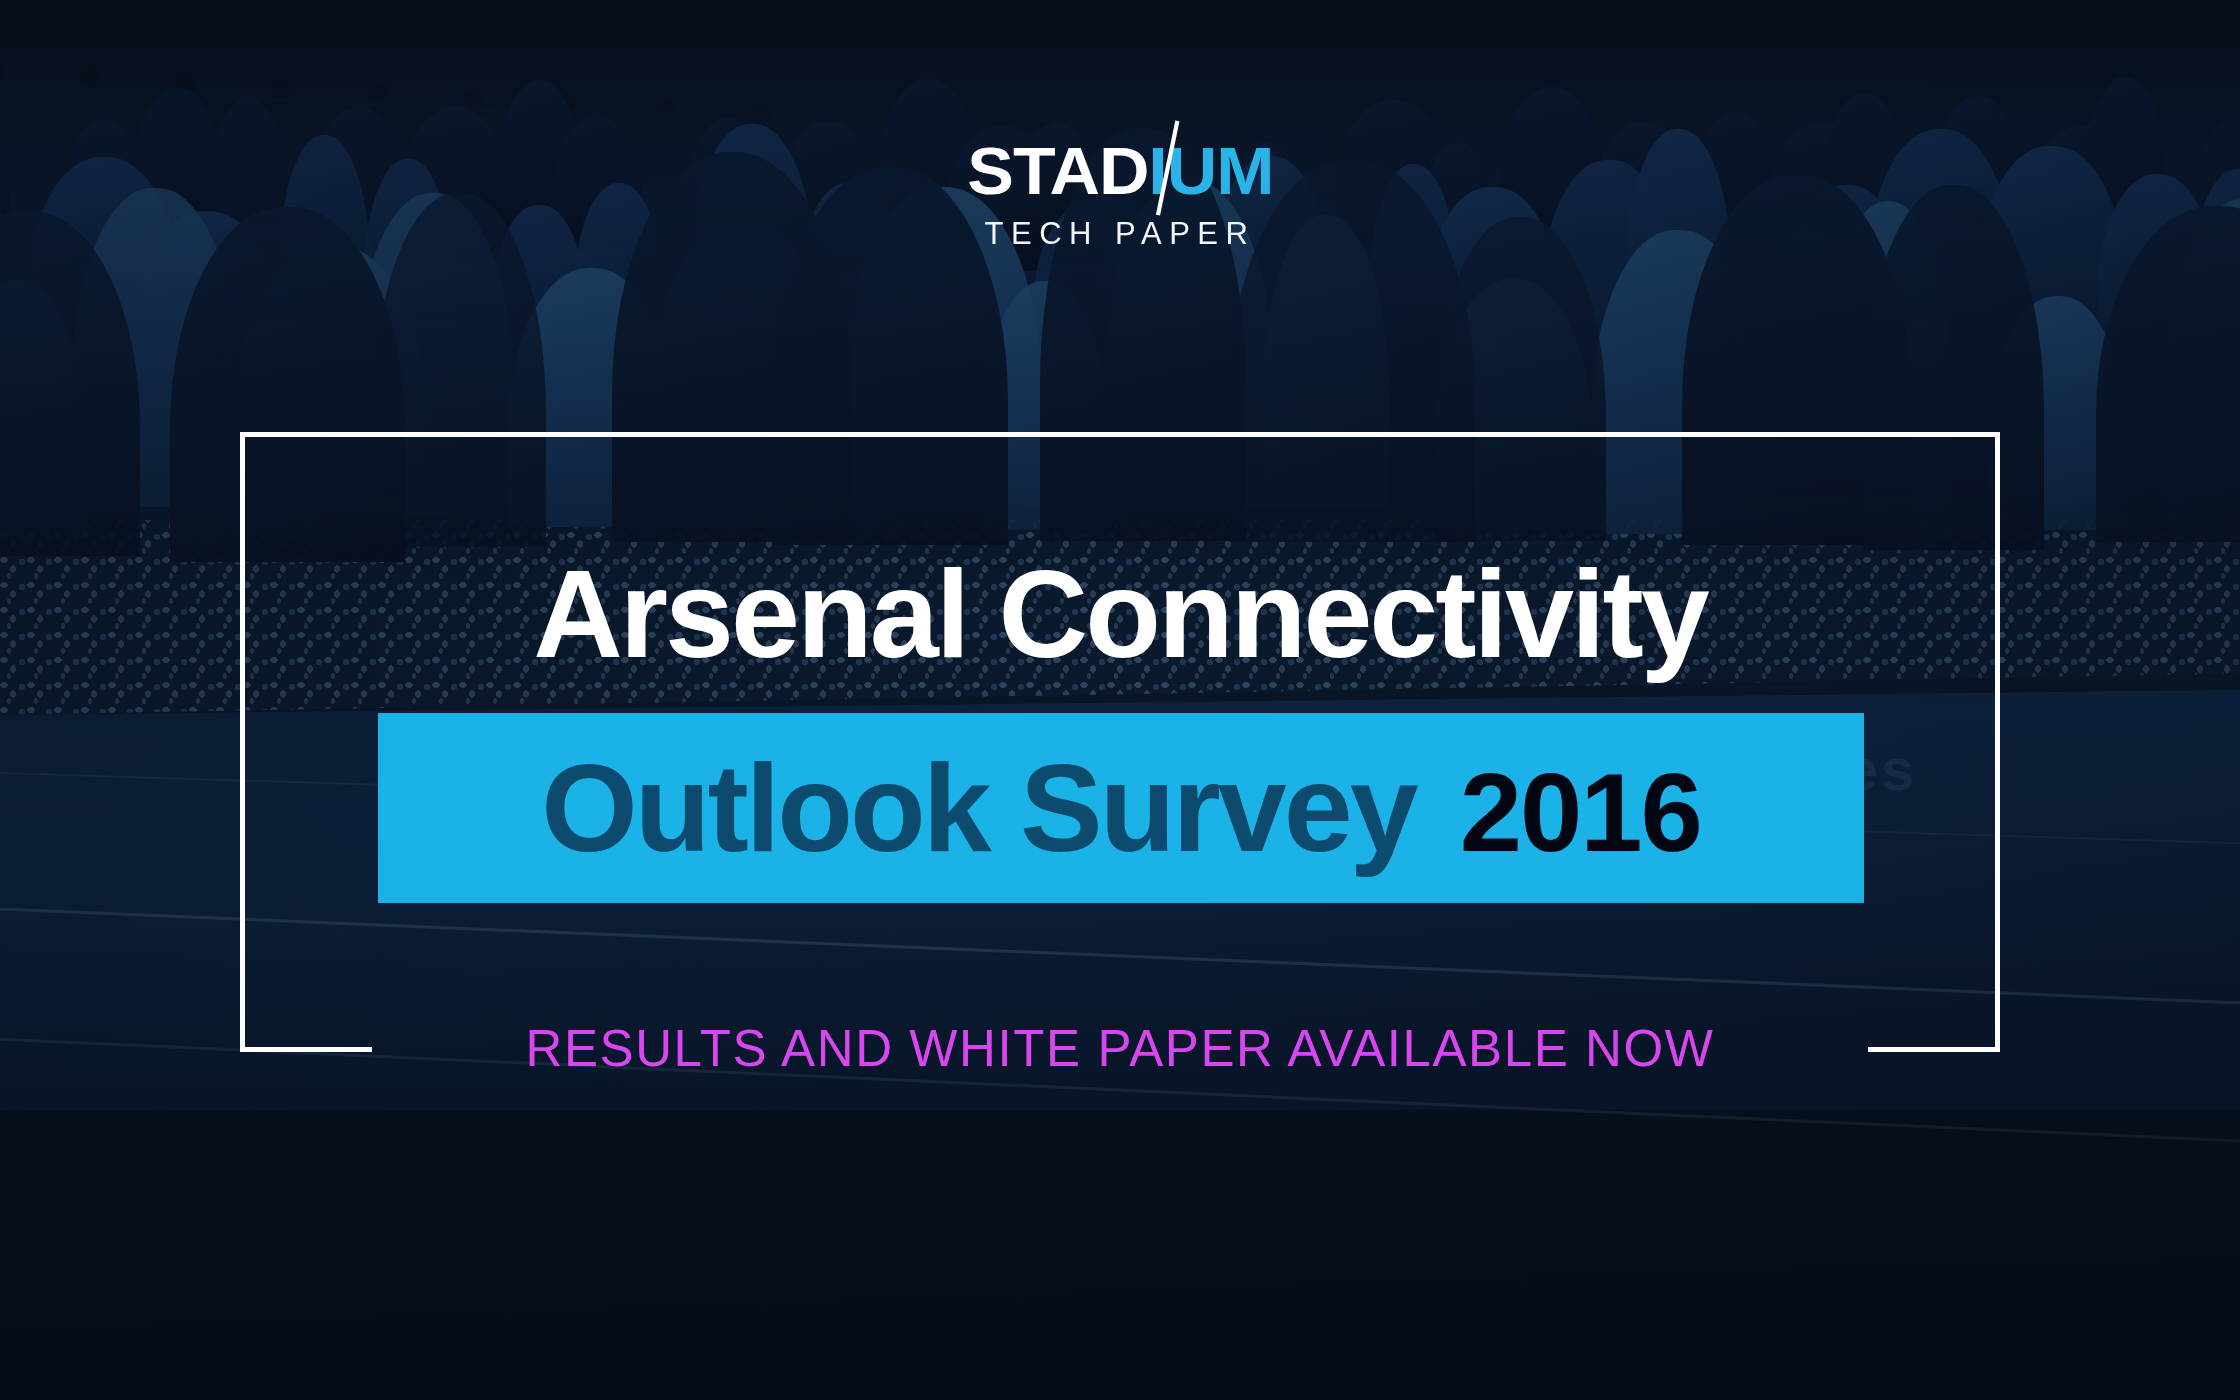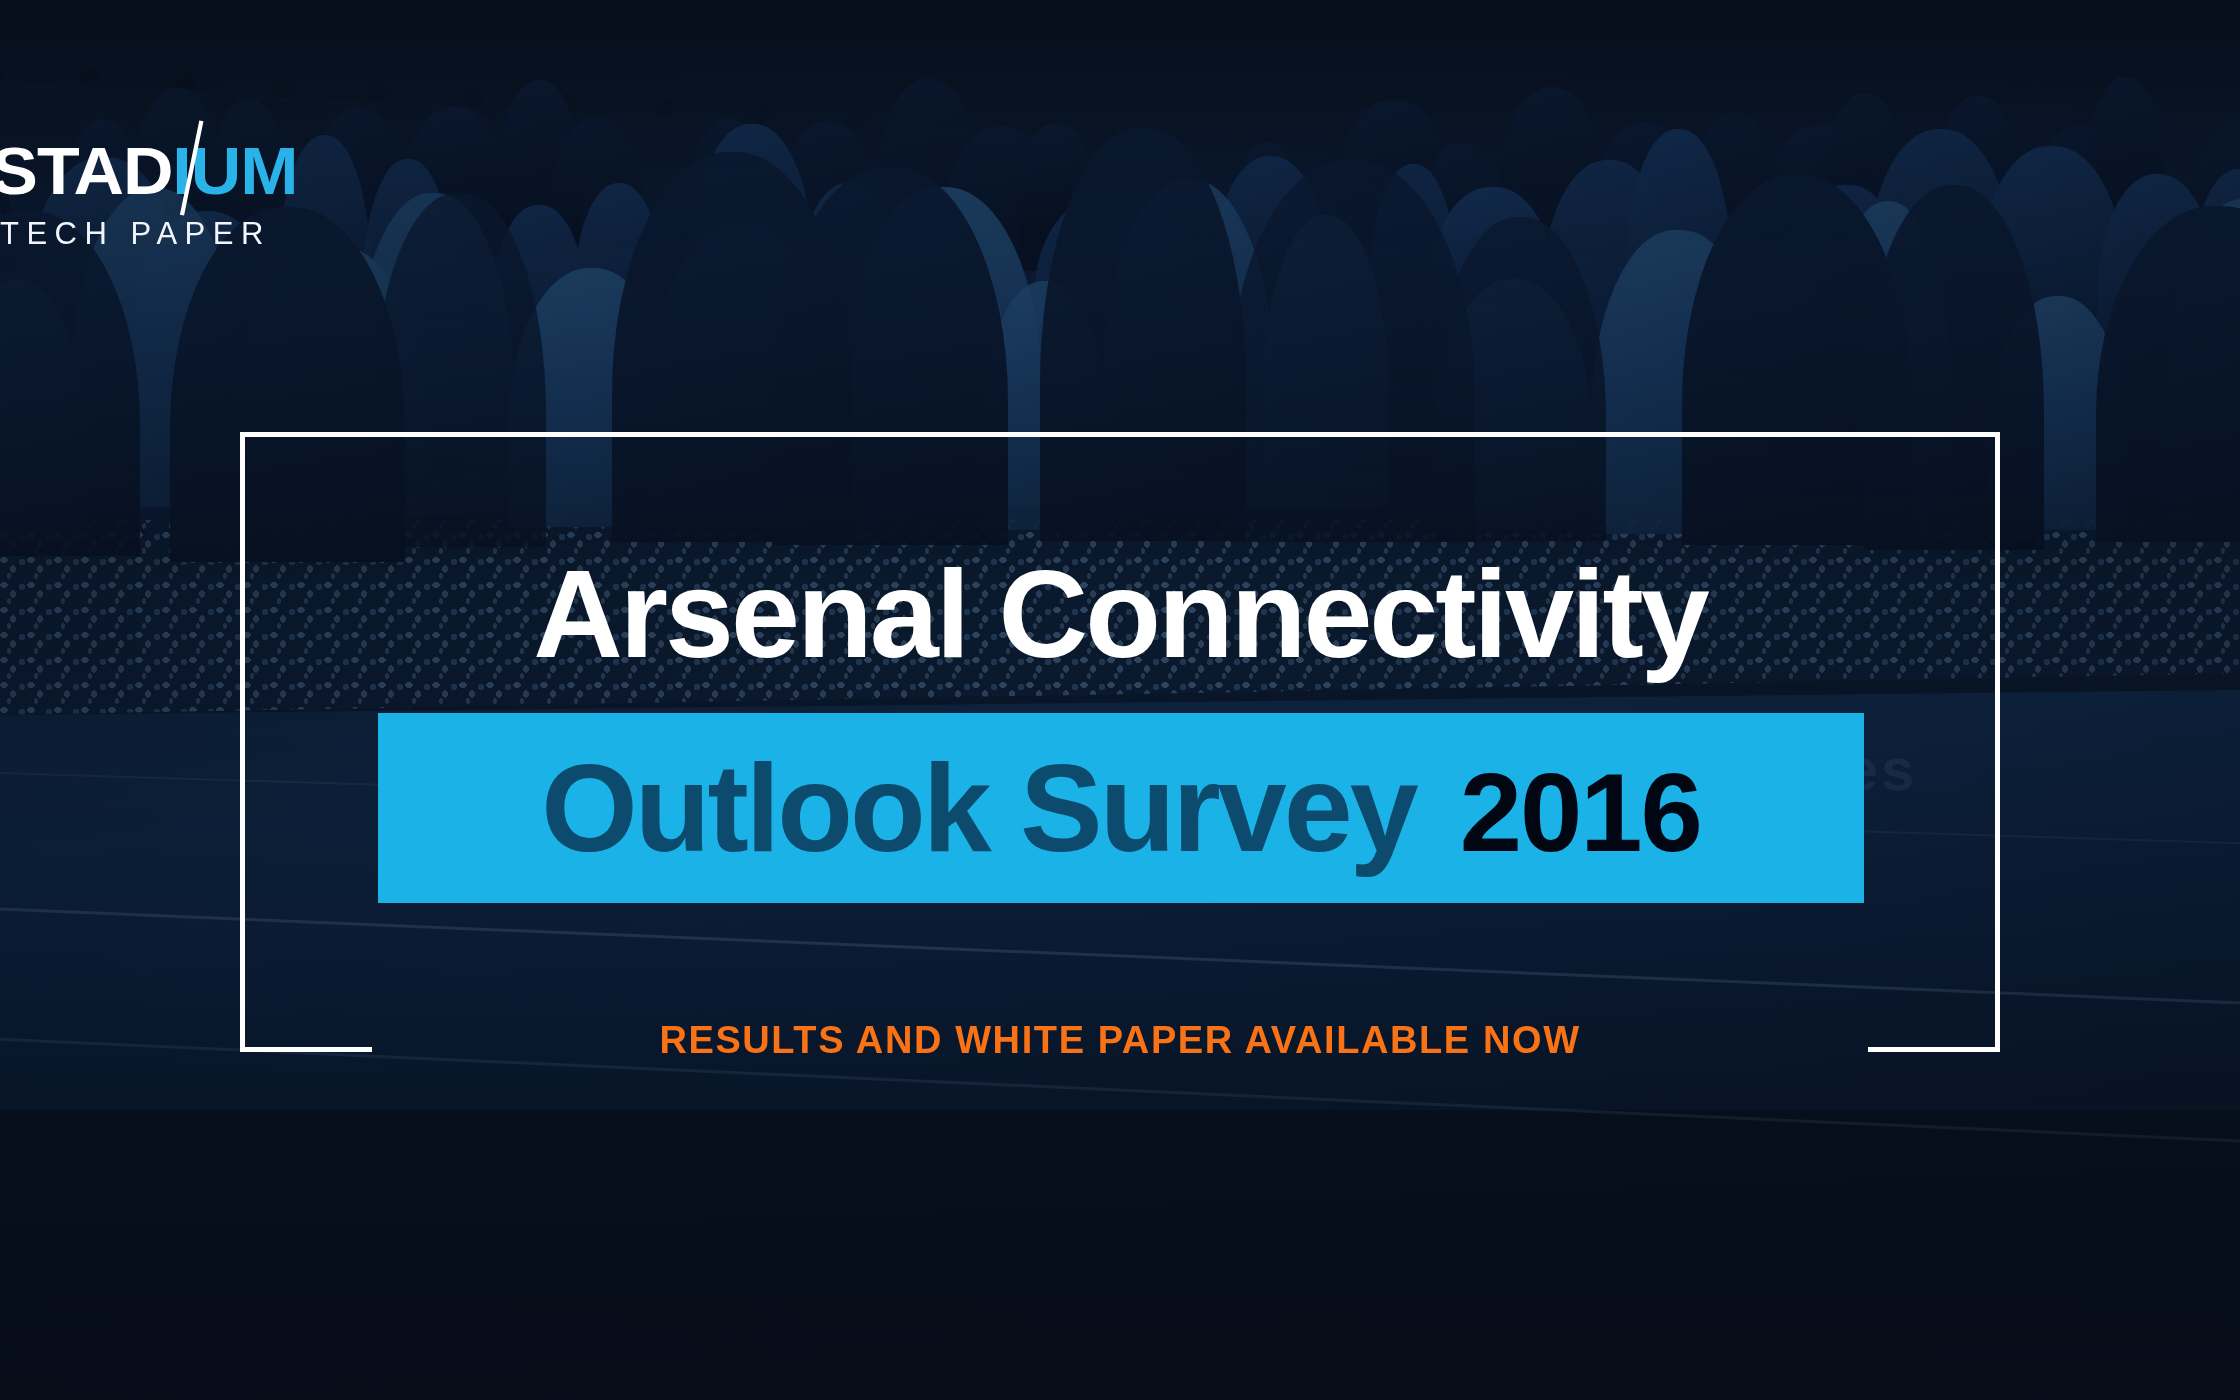--- a/index.html
+++ b/index.html
@@ -141,21 +141,21 @@
   
   .duotone{
     background:
       radial-gradient(ellipse 120% 85% at 50% 46%, rgba(14,40,72,.0) 0%, rgba(6,14,28,.42) 72%, rgba(4,10,20,.72) 100%);
   }
   .tint{ background:linear-gradient(180deg, rgba(7,20,40,.30) 0%, rgba(9,26,52,.16) 50%, rgba(6,16,34,.34) 100%); mix-blend-mode:multiply; }
 
   
   .logo{
     position:absolute; left:0; right:0; top:138px;
-    z-index:30;
+    text-align:center; z-index:30;
   }
   .logo-word{
     font-family:"Liberation Sans", sans-serif;
     font-weight:700; font-size:66px; line-height:1;
     letter-spacing:-1px;
     display:inline-block; position:relative;
     transform:scaleX(1.06);
   }
   .logo-word .w{ color:#ffffff; }
   .logo-word .c{ color:#29b3e8; }
@@ -211,21 +211,21 @@
     color:#000712; font-weight:700; font-size:112px; line-height:1;
     letter-spacing:-2px; margin-left:44px;
   }
 
   .subline{
     position:absolute; left:0; right:0; top:587px;
     text-align:center; z-index:27;
   }
   .subline span{
     display:inline-block;
-    color:#f97316; font-weight:700; font-size:38px;
+    color:#d946ef; font-weight:400; font-size:51px;
     letter-spacing:1.6px;
     padding:0 26px;
   }
 </style>
 </head>
 <body>
 
 <div id="stage">
 
   <div class="bg-layer bg-sky"></div>

